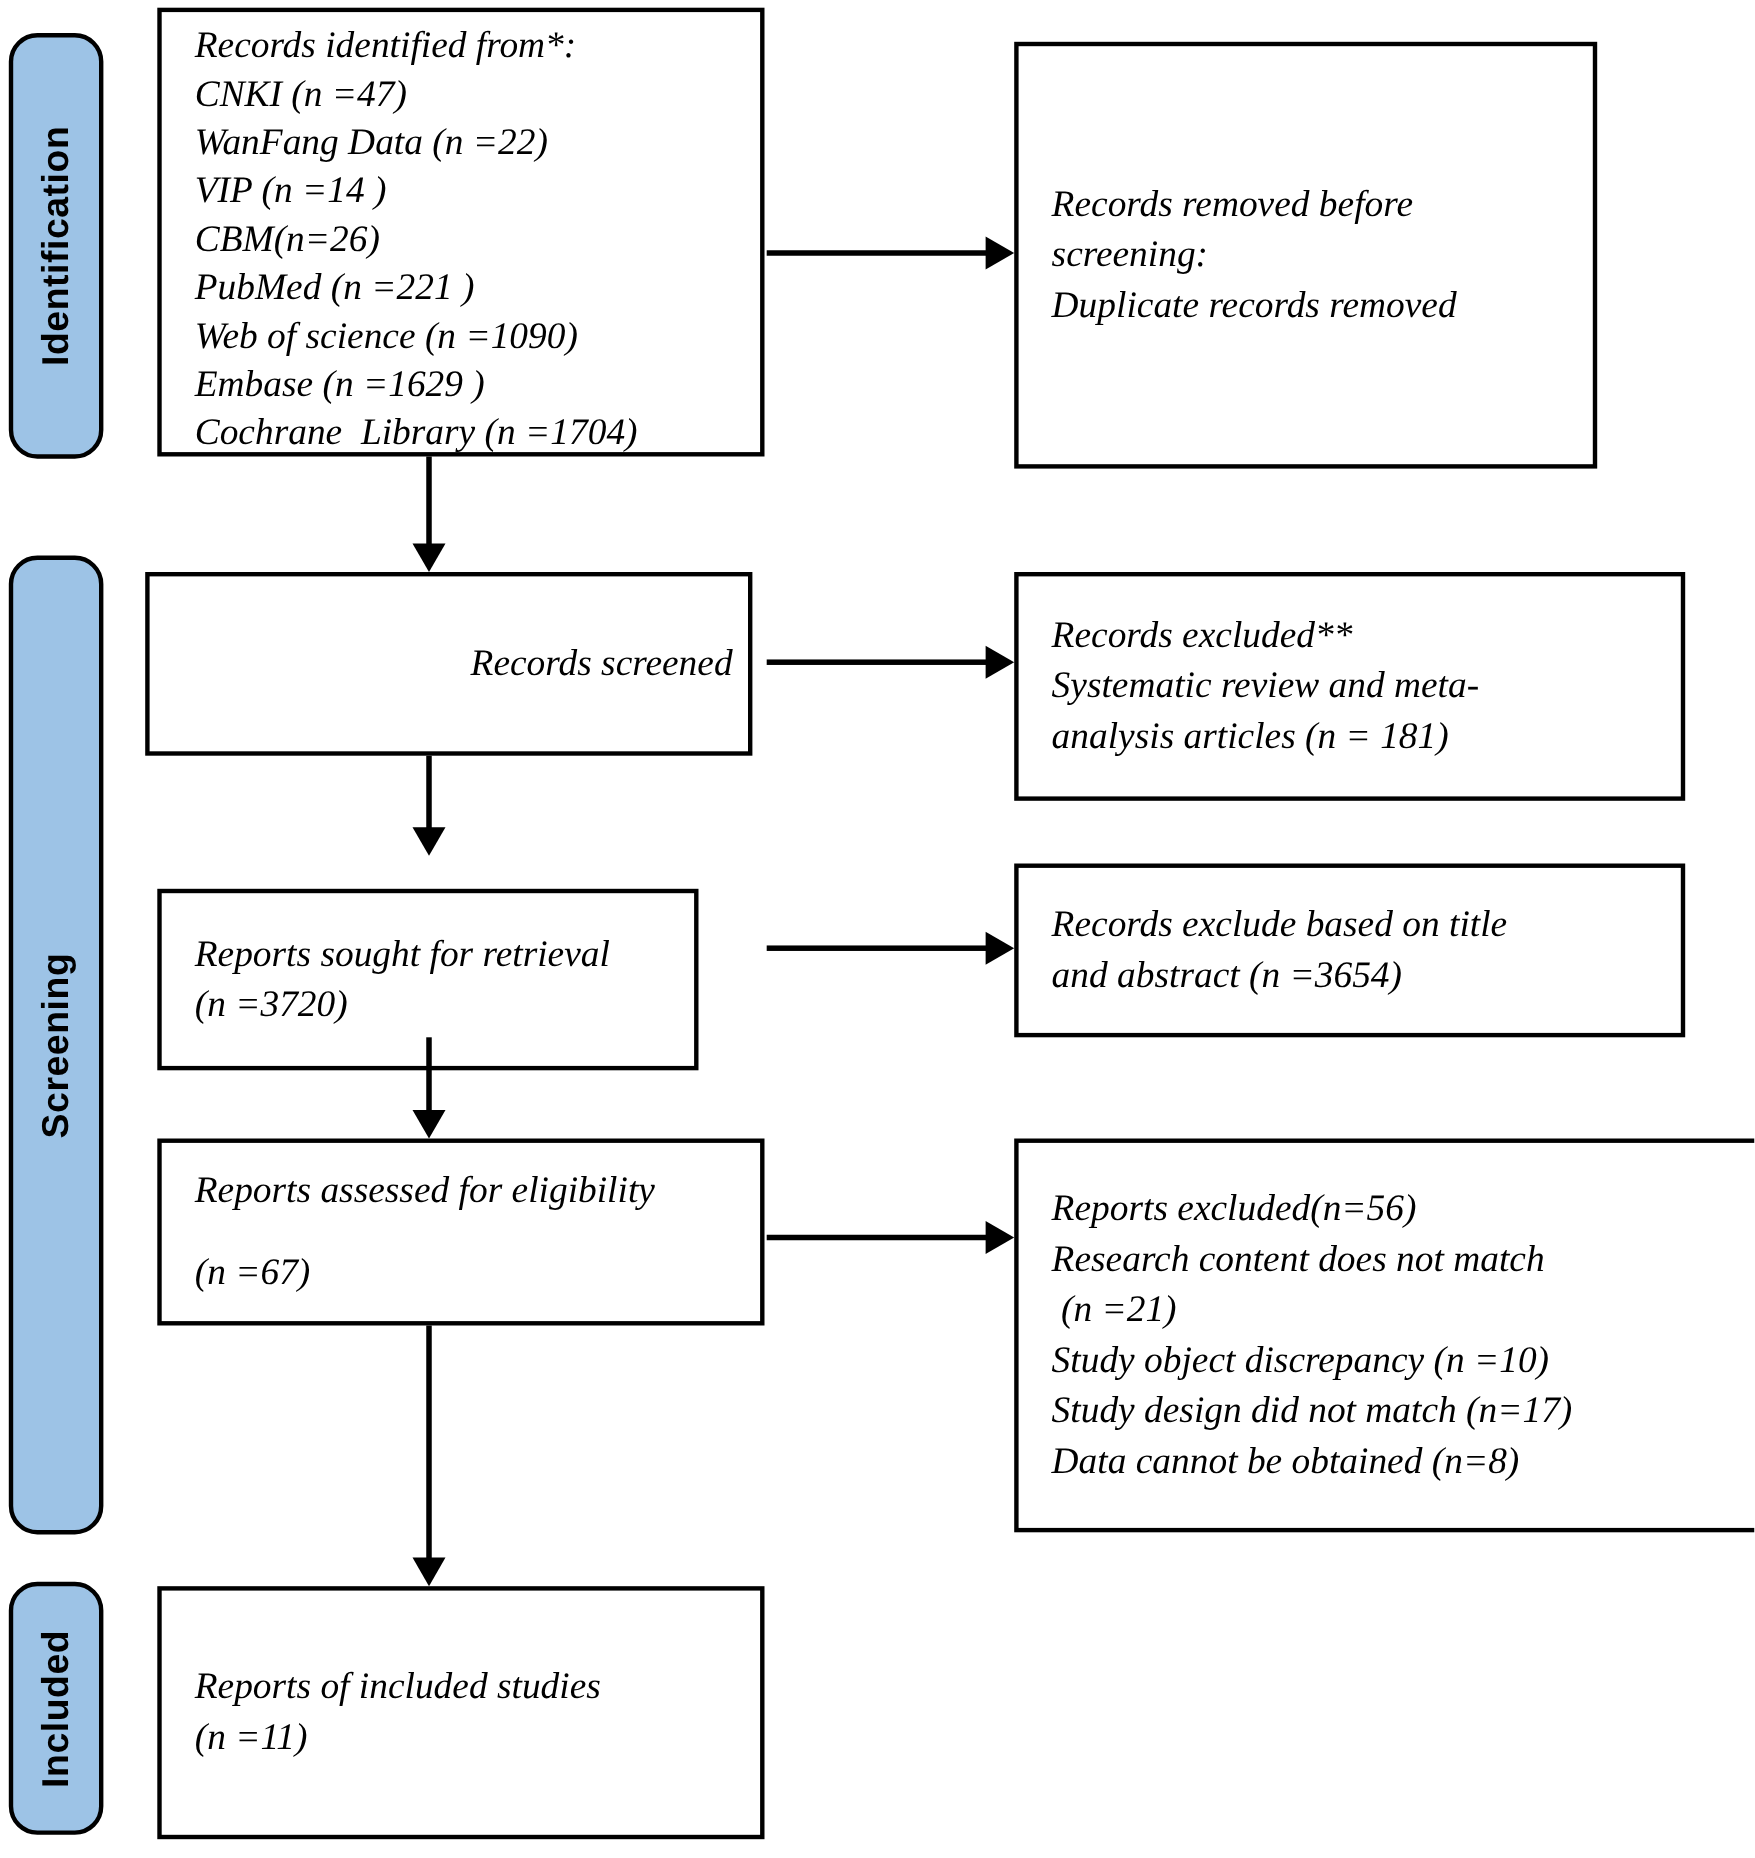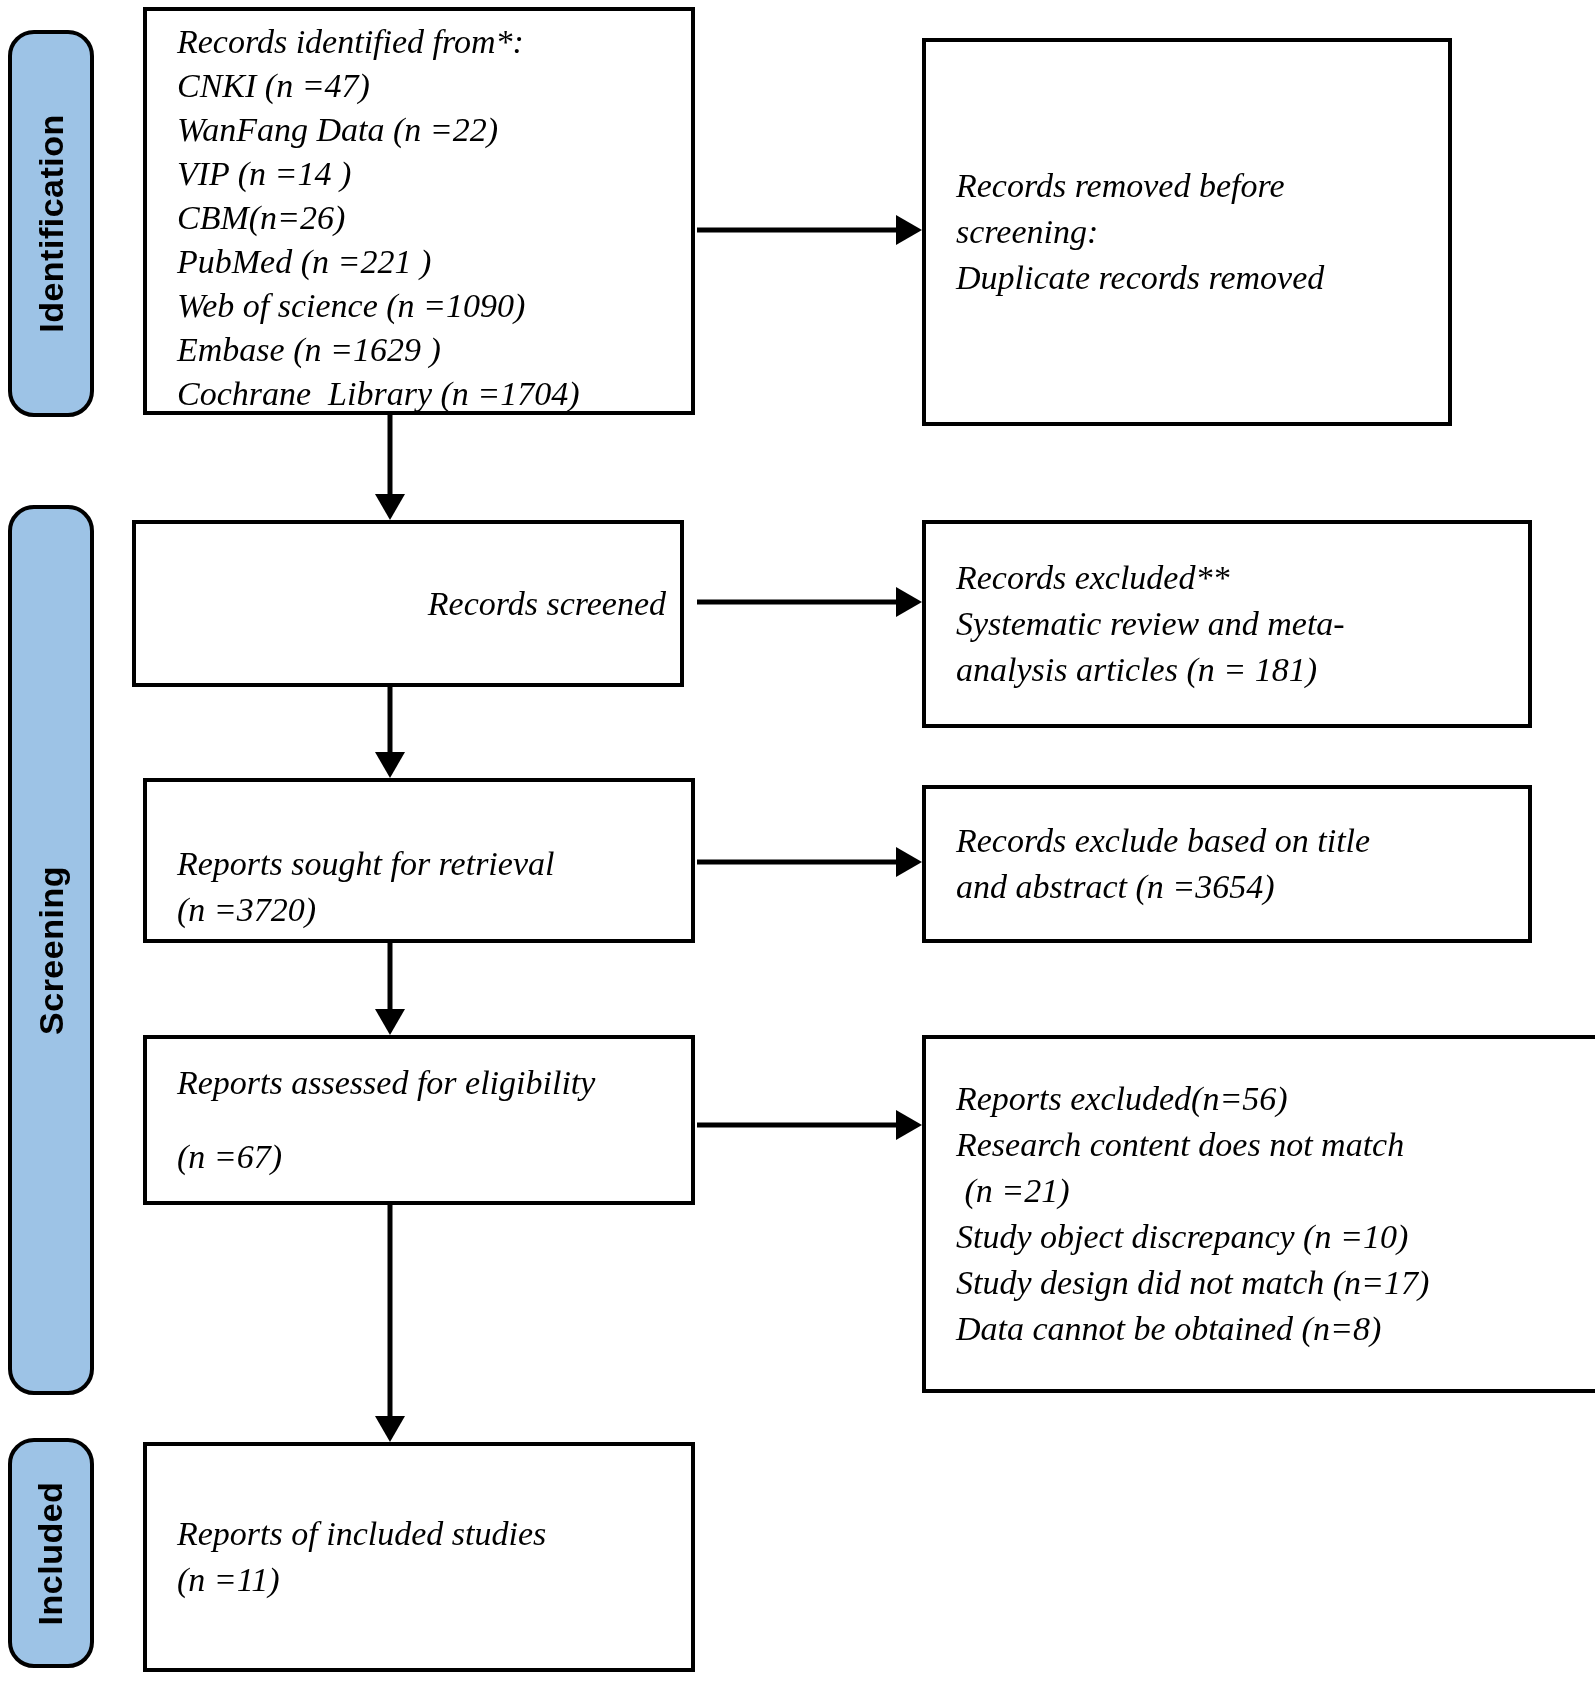--- a/index.html
+++ b/index.html
@@ -74,21 +74,21 @@
     <div class="line">PubMed (n =221 )</div>
     <div class="line">Web of science (n =1090)</div>
     <div class="line">Embase (n =1629 )</div>
     <div class="line">Cochrane  Library (n =1704)</div>
   </div>
 
   <div class="flow-box" style="left:132px;top:520px;width:552px;height:167px;text-align:right;">
     <div class="line">Records screened</div>
   </div>
 
-  <div class="flow-box" style="left:143px;top:778px;width:552px;height:165px;justify-content:flex-end;">
+  <div class="flow-box" style="left:143px;top:808px;width:492px;height:165px;">
     <div class="line">Reports sought for retrieval</div>
     <div class="line">(n =3720)</div>
   </div>
 
   <div class="flow-box" style="left:143px;top:1035px;width:552px;height:170px;gap:28px;">
     <div class="line">Reports assessed for eligibility</div>
     <div class="line">(n =67)</div>
   </div>
 
   <div class="flow-box" style="left:143px;top:1442px;width:552px;height:230px;">

